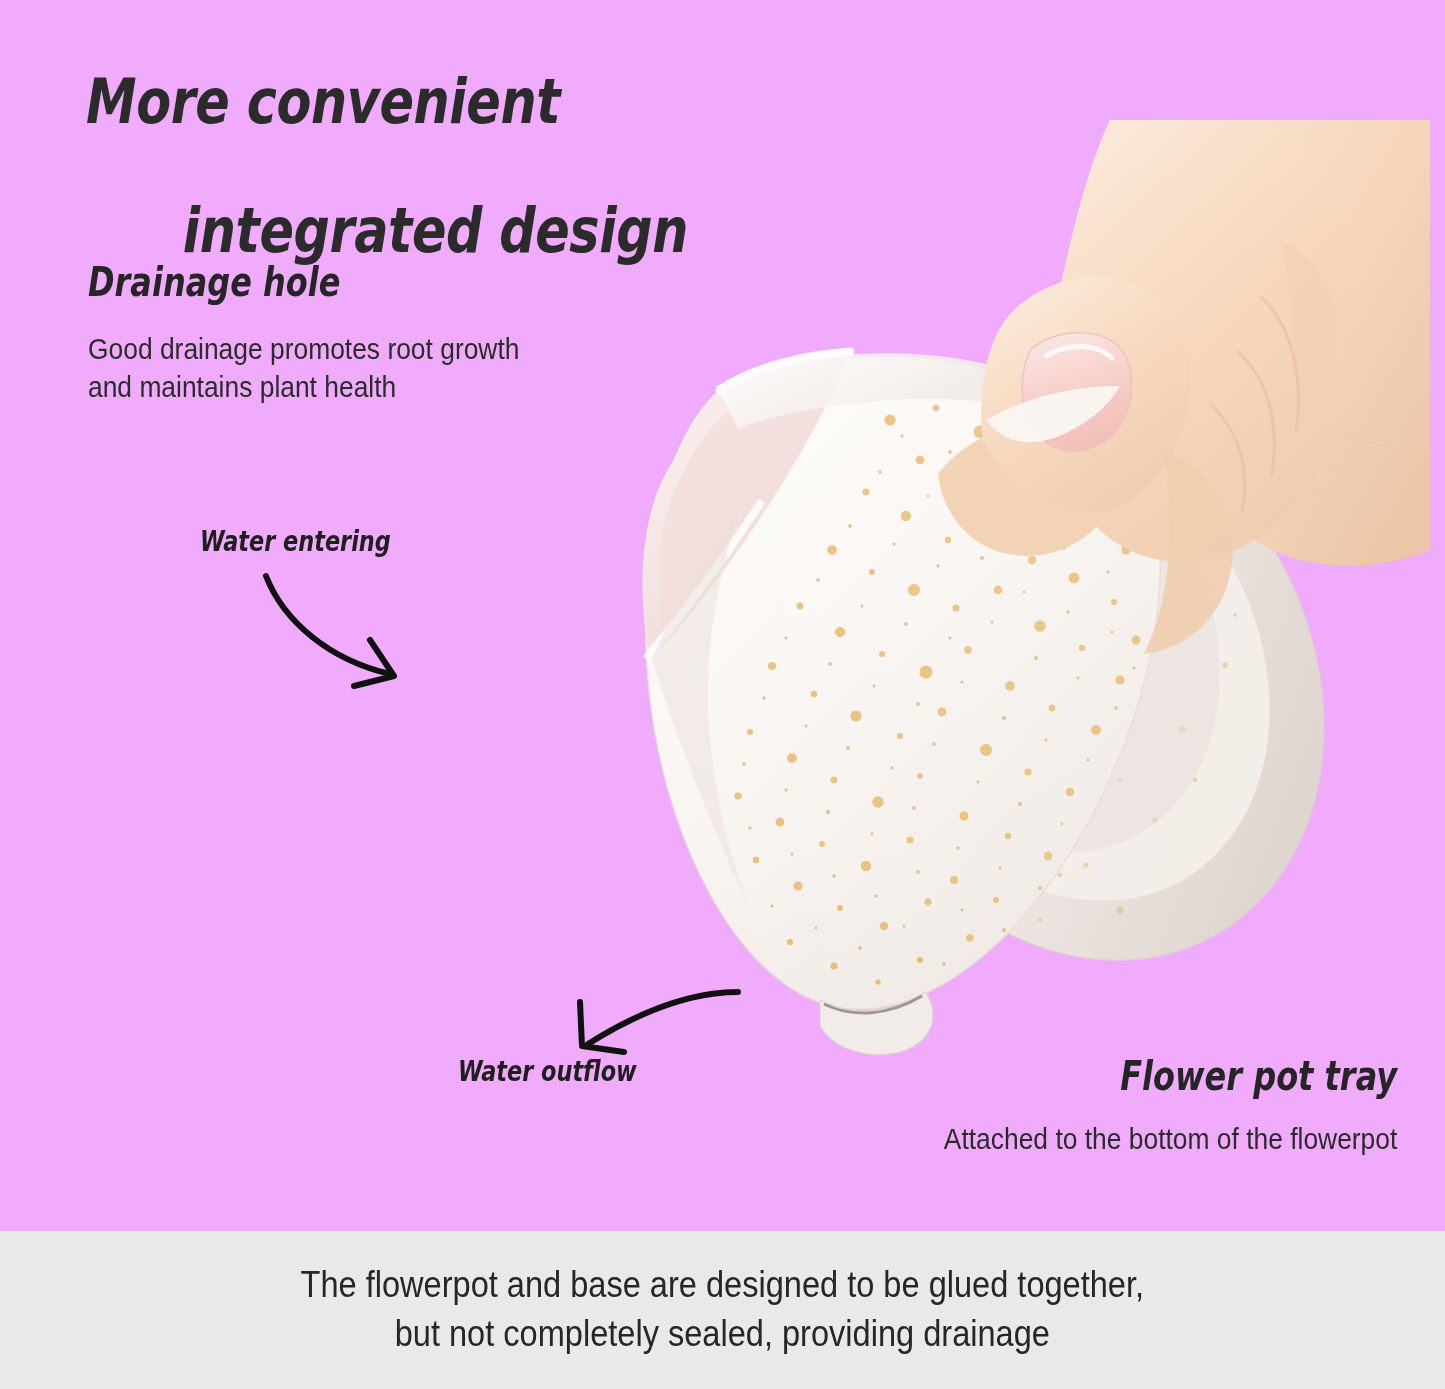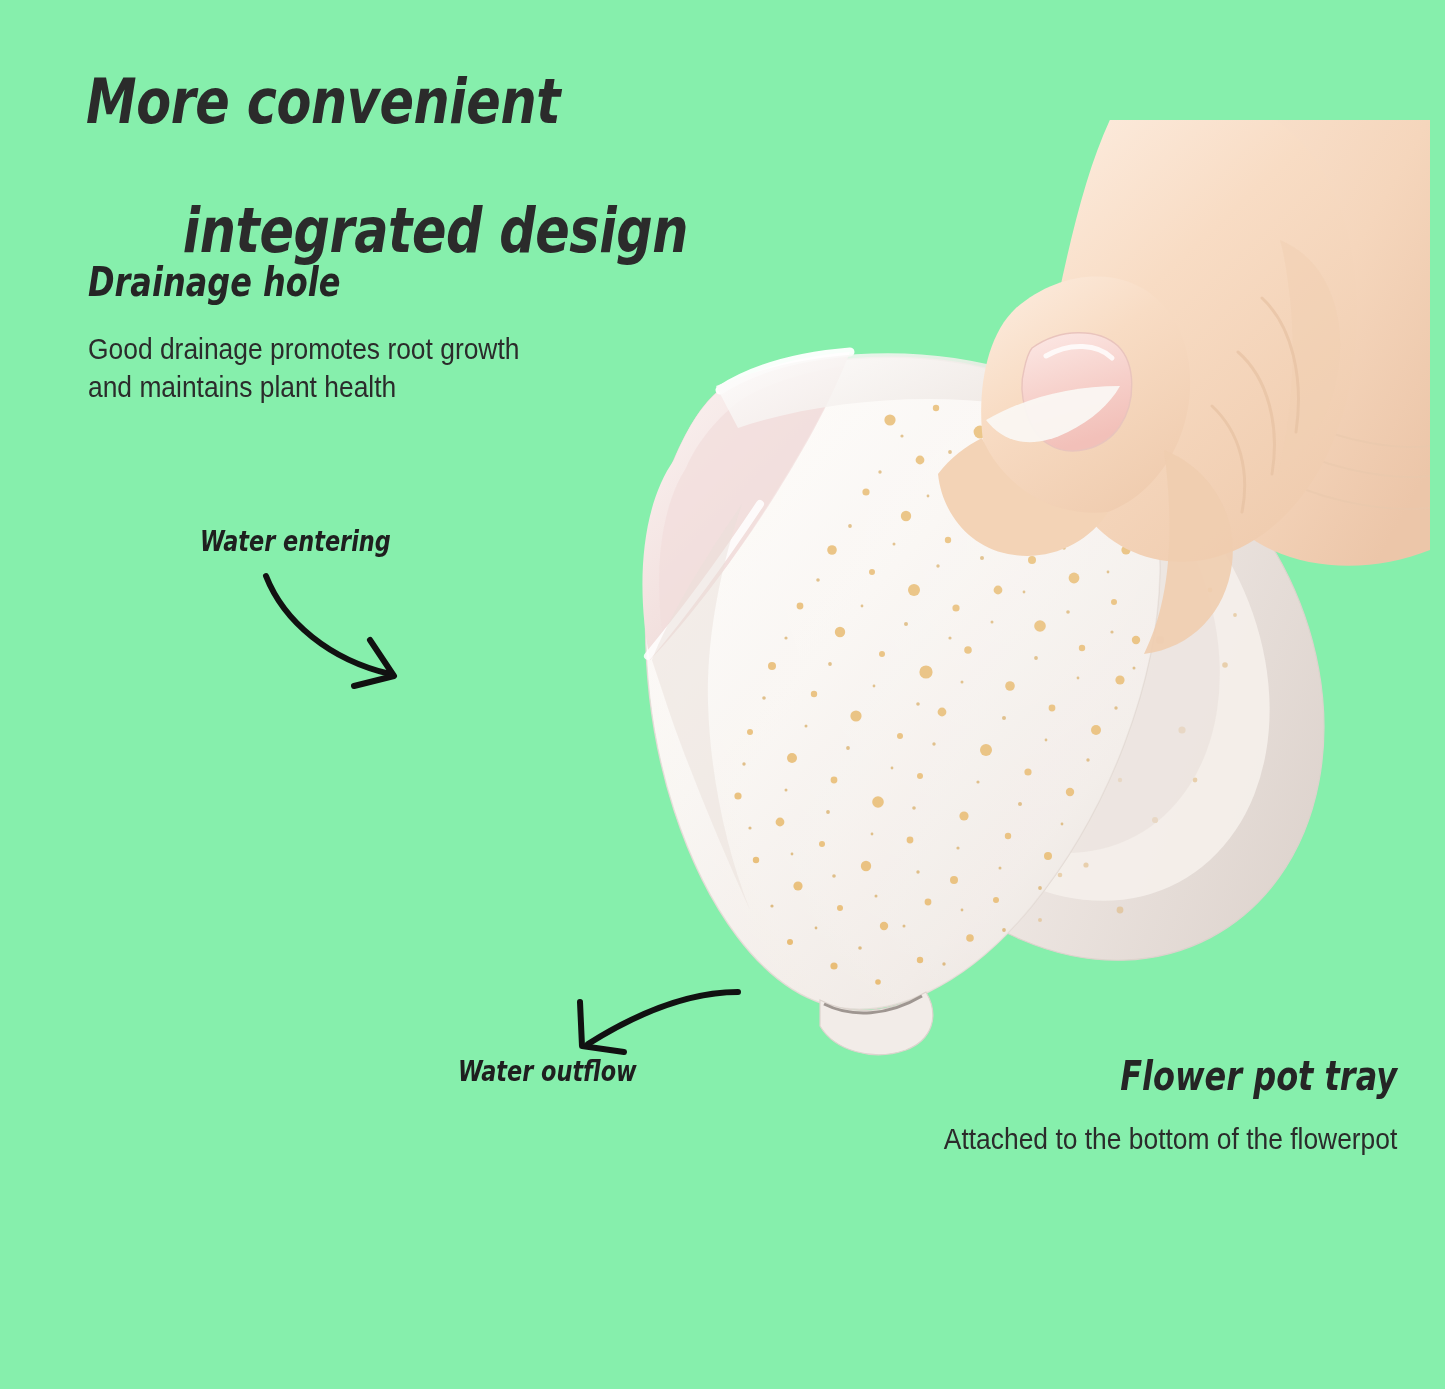--- a/index.html
+++ b/index.html
@@ -4,21 +4,21 @@
 <style>
   html, body {
     margin: 0;
     padding: 0;
     background: #ffffff;
   }
   #page {
     position: relative;
     width: 1445px;
     height: 1389px;
-    background: #86efac;
+    background: #f0abfc;
     overflow: hidden;
     font-family: "Liberation Sans", sans-serif;
     color: #2b2b2b;
   }
 
   
   .headline {
     position: absolute;
     left: 86px;
     top: 6px;
@@ -447,14 +447,18 @@
 
   <svg class="arrow-svg" id="water-outflow-arrow" width="200" height="80" viewBox="0 0 200 80">
     <path d="M186 10 C 140 10 90 28 36 62" fill="none" stroke="#111111" stroke-width="6" stroke-linecap="round"></path>
     <path d="M28 20 L30 64 L72 70" fill="none" stroke="#111111" stroke-width="6" stroke-linecap="round" stroke-linejoin="round"></path>
   </svg>
   <div class="callout" id="water-outflow-label">Water outflow</div>
 
   <div class="feat-title" id="tray-title">Flower pot tray</div>
   <div class="feat-body" id="tray-body">Attached to the bottom of the flowerpot</div>
 
+  <div id="bottom-banner">
+    <div id="banner-text">The flowerpot and base are designed to be glued together,
+but not completely sealed, providing drainage</div>
+  </div>
 
 </div>
 
 </body></html>

